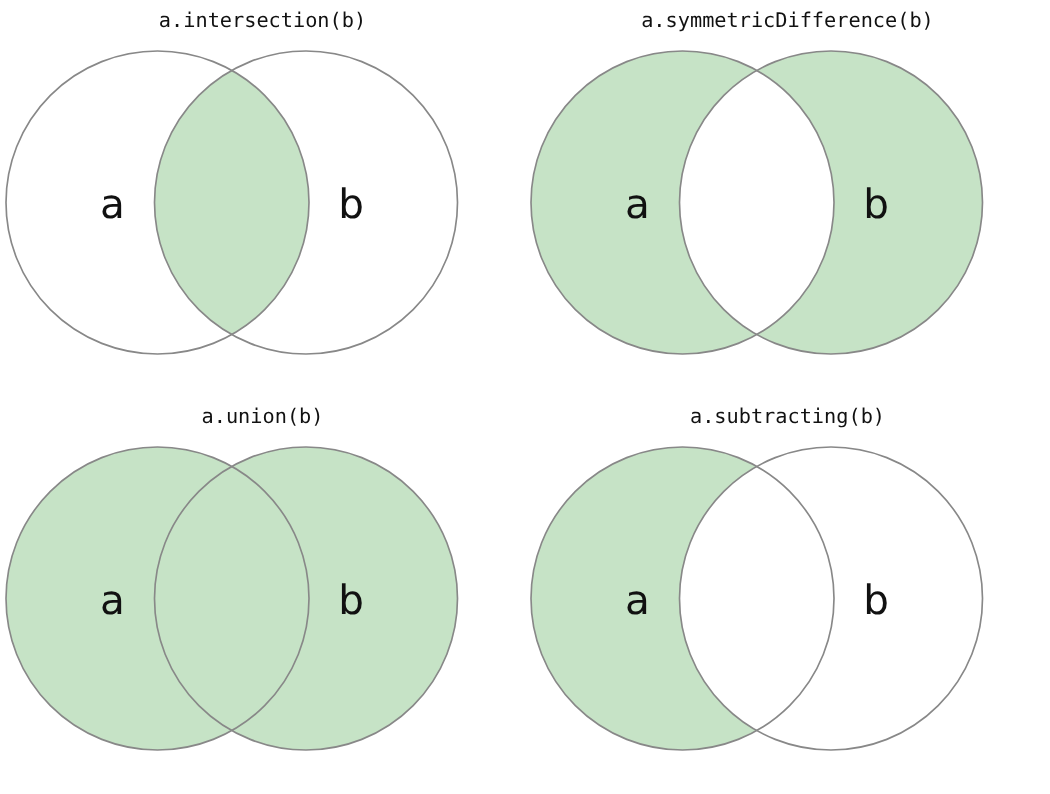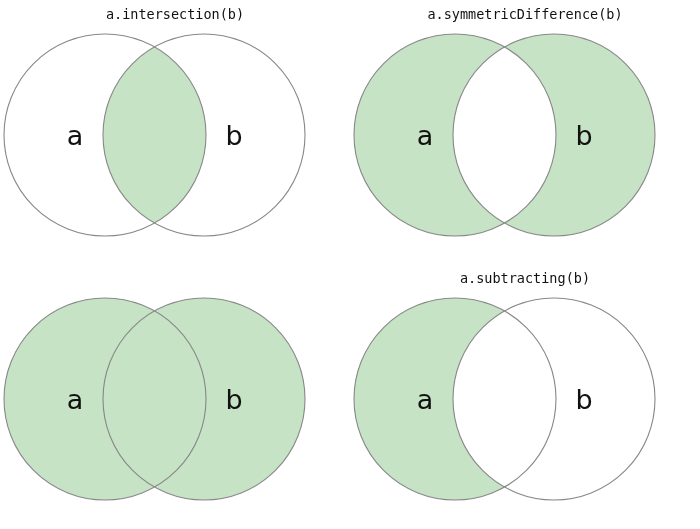--- a/index.html
+++ b/index.html
@@ -86,20 +86,21 @@
         <rect x="0" y="0" width="350" height="265" fill="#c6e3c6" mask="url(#maskSym1)"></rect>
       </g>
       <circle cx="105" cy="135" r="101" fill="none" stroke="#888888" stroke-width="1.1"></circle>
       <circle cx="204" cy="135" r="101" fill="none" stroke="#888888" stroke-width="1.1"></circle>
       <text class="set-label" x="75" y="145" text-anchor="middle">a</text>
       <text class="set-label" x="234" y="145" text-anchor="middle">b</text>
     </svg>
   </div>
 
   <div class="panel" id="panel-2">
+    <div class="panel-title">a.union(b)</div>
     <svg class="venn" viewBox="0 0 350 265">
       <g>
         <circle cx="105" cy="135" r="101" fill="#c6e3c6" stroke="none"></circle>
         <circle cx="204" cy="135" r="101" fill="#c6e3c6" stroke="none"></circle>
       </g>
       <circle cx="105" cy="135" r="101" fill="none" stroke="#888888" stroke-width="1.1"></circle>
       <circle cx="204" cy="135" r="101" fill="none" stroke="#888888" stroke-width="1.1"></circle>
       <text class="set-label" x="75" y="145" text-anchor="middle">a</text>
       <text class="set-label" x="234" y="145" text-anchor="middle">b</text>
     </svg>

